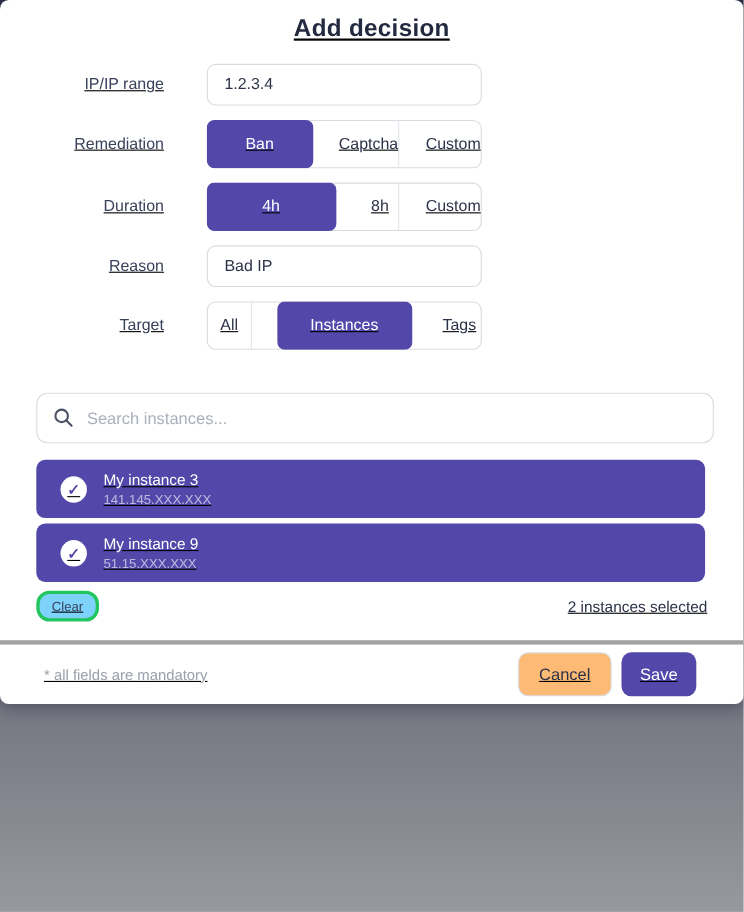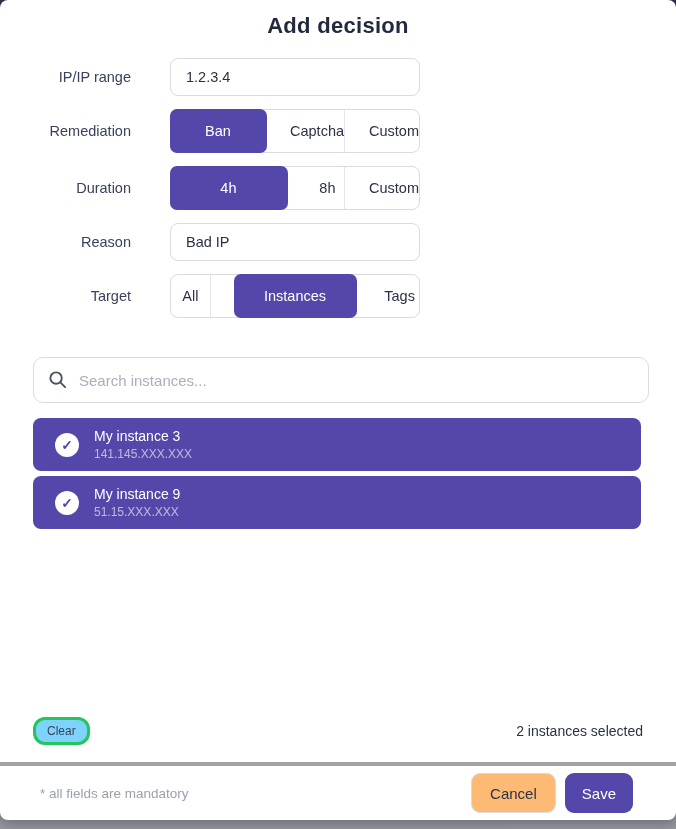--- a/index.html
+++ b/index.html
@@ -5,33 +5,33 @@
   * { box-sizing: border-box; }
   html, body { margin: 0; padding: 0; }
   body {
     width: 676px; height: 829px;
     font-family: "Liberation Sans", sans-serif;
     background: linear-gradient(180deg, #2e3048 0%, #3c3e53 40%, #97999e 100%);
     position: relative; overflow: hidden;
   }
   .modal {
     position: absolute; top: 0; left: 0;
-    width: 676px; height: 820px;
+    width: 676px; height: 640px;
     background: #ffffff; border-radius: 8px;
     box-shadow: 0 3px 14px rgba(20,22,40,.35);
-    display: flex; flex-direction: column;
+    display: flex; flex-direction: column; text-decoration: underline;
   }
   .modal-title {
     text-align: center; margin-top: 13px;
     font-size: 22px; font-weight: 700; letter-spacing: .3px;
     color: #232a40;
   }
   
   .form { margin-top: 19px; }
-  .form-row { display: flex; align-items: center; margin-bottom: 13px; }
+  .form-row { display: flex; align-items: center; margin-bottom: 13px; margin-left: 18px; }
   .form-label {
     width: 131px; text-align: right; flex: none;
     font-size: 14.5px; color: #3a415b;
   }
   .control { margin-left: 39px; }
   .text-input {
     width: 250px; height: 38px;
     border: 1px solid #d8dbe2; border-radius: 8px;
     padding: 10px 15px; font-size: 14.5px; color: #2b3147;
     font-family: inherit; outline: none; background: #fff;

